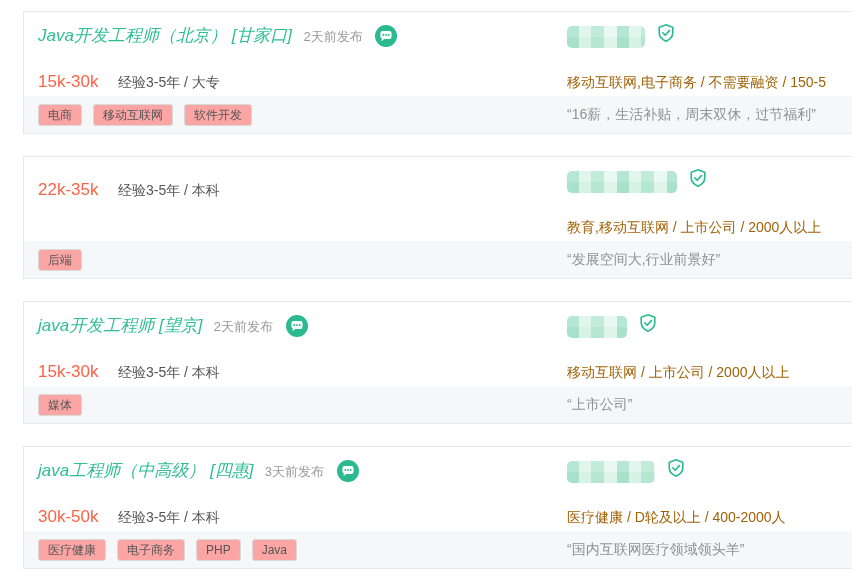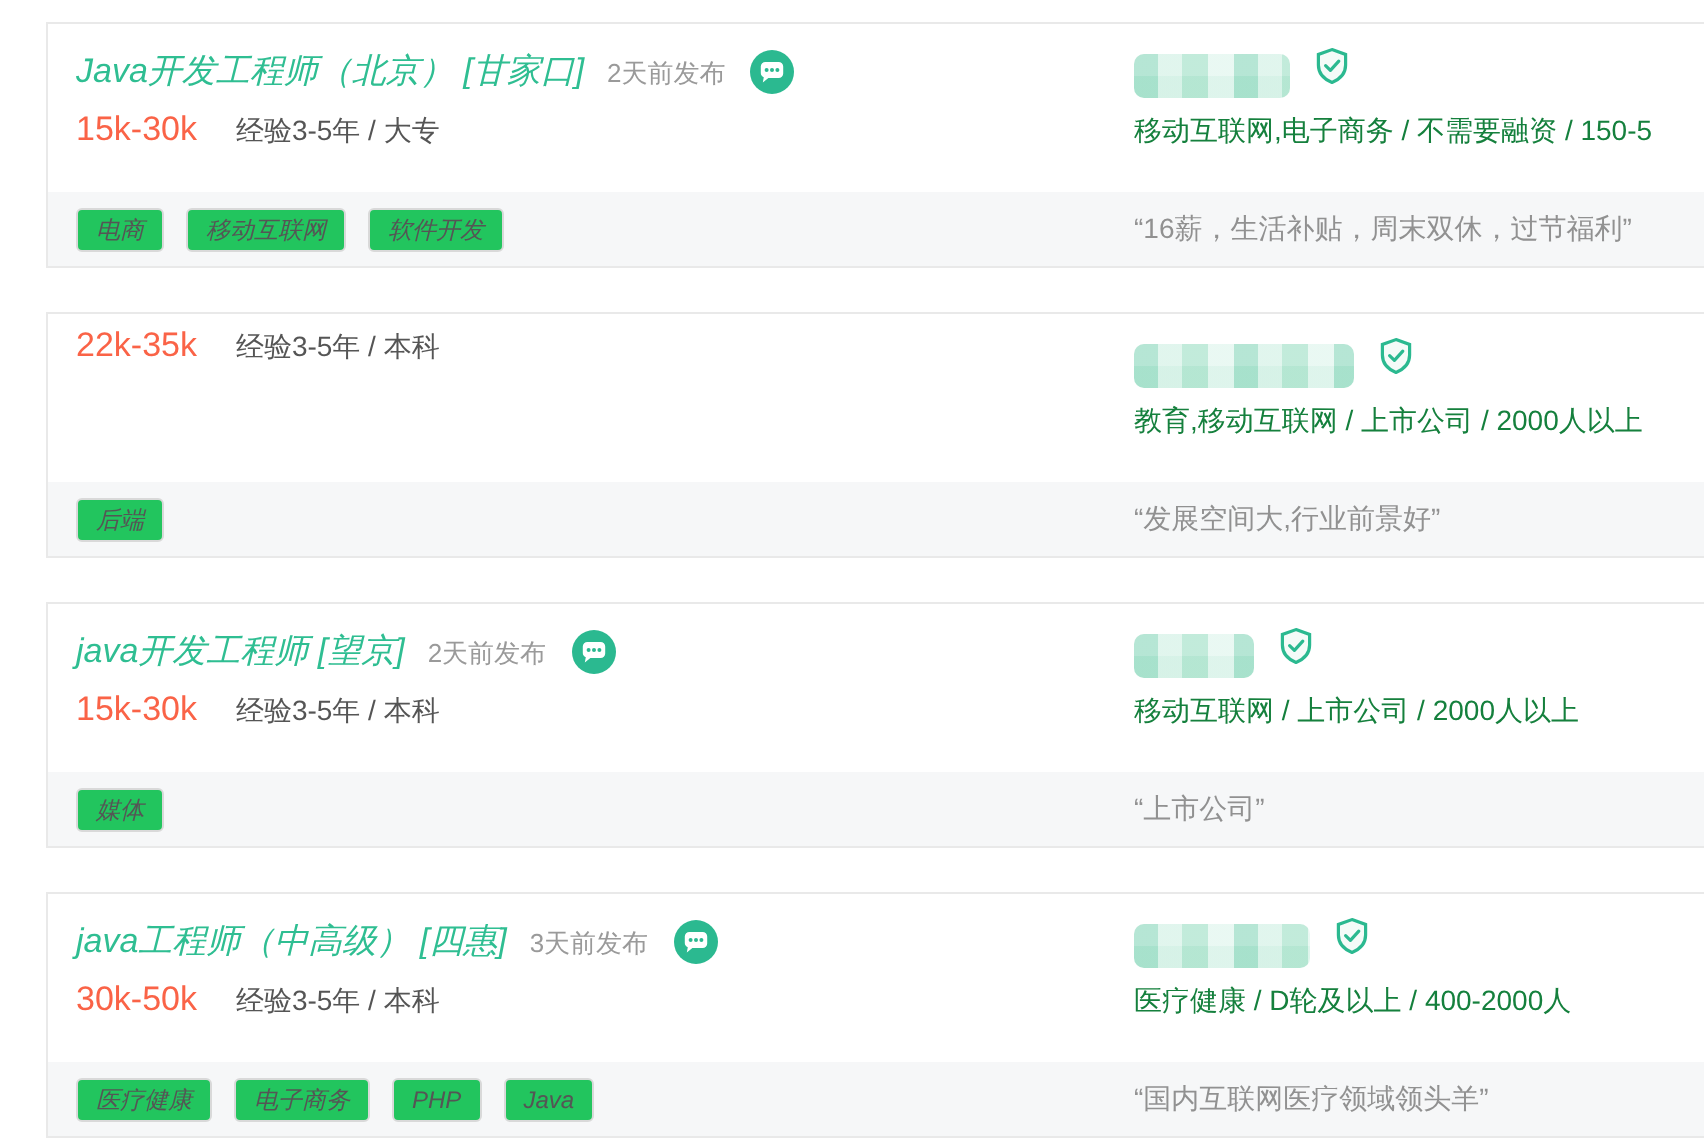--- a/index.html
+++ b/index.html
@@ -11,49 +11,49 @@
   .job-list { position:absolute; left:23px; top:11px; width:880px; }
   .card {
     width:880px; background:#fff;
     border:1px solid #e9e9e9;
     margin-bottom:22px;
   }
   .card-main { display:flex; height:84px; }
   .col-left { width:543px; padding-left:14px; flex:0 0 543px; }
   .col-right { flex:1; min-width:0; }
   .row1 { margin-top:11px; height:26px; line-height:26px; white-space:nowrap; }
-  .row2 { margin-top:4px; height:24px; line-height:24px; white-space:nowrap; }
+  .row2 { margin-top:21px; height:24px; line-height:24px; white-space:nowrap; }
   .title {
     color:#2fbe92; font-size:17px; text-decoration:none; cursor:pointer;font-style:italic;
   }
   .pub { color:#9a9a9a; font-size:13px; margin-left:7px; }
   .chat-icon { display:inline-block; vertical-align:-6px; margin-left:8px; cursor:pointer; }
   .salary { color:#fa6347; font-size:17px; }
   .req { color:#555; font-size:14px; margin-left:15px; }
   .company-blur {
     display:inline-block; height:22px; border-radius:5px; vertical-align:middle;
     background-color:#ddf3ea;
     background-image:
       repeating-linear-gradient(90deg, rgba(134,214,186,.50) 0 12px, rgba(222,245,236,.65) 12px 24px,
         rgba(164,226,201,.55) 24px 37px, rgba(236,250,245,.60) 37px 50px),
       repeating-linear-gradient(180deg, rgba(255,255,255,.28) 0 11px, rgba(150,220,192,.28) 11px 22px);
   }
   .bw-a { width:78px; }
   .bw-b { width:110px; }
   .bw-c { width:60px; }
   .bw-d { width:88px; }
   .shield-icon { display:inline-block; vertical-align:middle; margin-left:7px; }
-  .cinfo { color:#15803d; font-size:14px; }
+  .cinfo { color:#a16207; font-size:14px; }
   .card-footer {
     height:37px; background:#f6f7f8; display:flex; align-items:center;
   }
   .foot-left { width:543px; flex:0 0 543px; padding-left:14px; display:flex; gap:11px; }
   .tag {
-    display:inline-block; background:#22c55e; border:1px solid #d9d9d9; border-radius:3px;
-    color:#555; font-size:12px; padding:3px 9px; line-height:14px; white-space:nowrap;font-style:italic;
+    display:inline-block; background:#fca5a5; border:1px solid #d9d9d9; border-radius:3px;
+    color:#555; font-size:12px; padding:3px 9px; line-height:14px; white-space:nowrap;
   }
   .quote { color:#919191; font-size:14px; white-space:nowrap; overflow:hidden; }
 </style>
 </head>
 <body>
 
 <div class="job-list">
 
   <article class="card">
     <div class="card-main">

